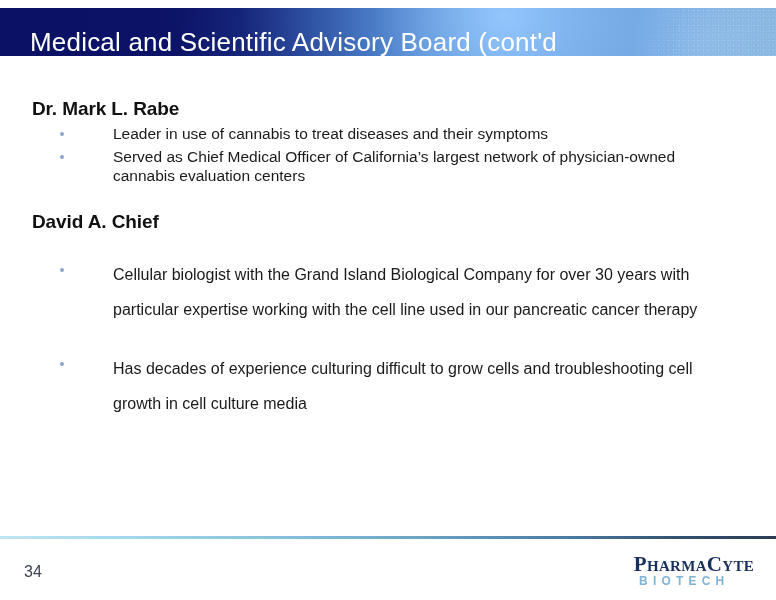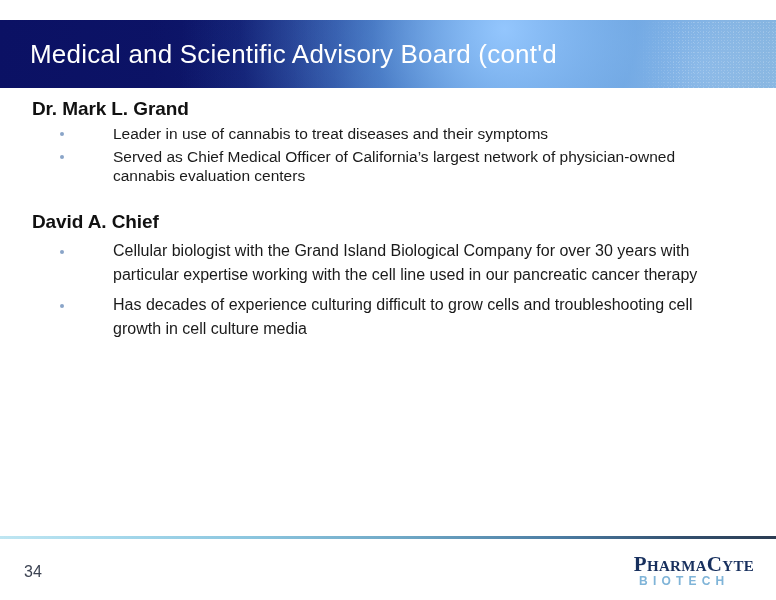--- a/index.html
+++ b/index.html
@@ -20,23 +20,23 @@
     position: relative;
     width: 776px;
     height: 600px;
     background: #ffffff;
   }
 
   
   .header {
     position: absolute;
     left: 0;
-    top: 20px;
-    width: 776px;
-    height: 68px;
+    top: 8px;
+    width: 776px;
+    height: 48px;
     overflow: hidden;
     background: #14532d;
   }
   .header-bg {
     position: absolute;
     inset: 0;
     background:
       radial-gradient(circle at 65% 14%, rgba(150,200,255,0.95) 0%, rgba(90,150,225,0.55) 26%, rgba(30,60,150,0.12) 52%, rgba(13,20,102,0) 70%),
       radial-gradient(circle at 90% 70%, rgba(175,215,245,0.95) 0%, rgba(110,170,225,0.85) 30%, rgba(55,100,185,0.45) 52%, rgba(13,20,102,0) 74%),
       radial-gradient(circle at 99% 40%, rgba(150,220,225,0.75) 0%, rgba(95,175,200,0.45) 30%, rgba(13,20,102,0) 62%),
@@ -116,22 +116,22 @@
     font-size: 15.5px;
     line-height: 19px;
     margin-top: 4px;
   }
   .block-rabe .bullet-item .dot { top: 8px; }
 
   
   .block-judd .person-name { padding-top: 26px; }
   .block-judd .bullet-item {
     font-size: 16px;
-    line-height: 24px;
-    margin-top: 6px;
+    line-height: 35px;
+    margin-top: 24px;
   }
   .block-judd .bullet-item .dot { top: 11px; }
 
   
   .footer-rule {
     position: absolute;
     left: 0;
     top: 536px;
     width: 776px;
     height: 3px;
@@ -186,21 +186,21 @@
 
   <div class="header">
     <div class="header-bg"></div>
     <div class="header-speckle"></div>
     <div class="header-title">Medical and Scientific Advisory Board (cont'd</div>
   </div>
 
   <div class="content">
 
     <div class="person-block block-rabe">
-      <h2 class="person-name">Dr. Mark L. Grand</h2>
+      <h2 class="person-name">Dr. Mark L. Rabe</h2>
       <ul class="bullet-list">
         <li class="bullet-item">
           <span class="dot"></span>
           <span>Leader in use of cannabis to treat diseases and their symptoms</span>
         </li>
         <li class="bullet-item">
           <span class="dot"></span>
           <span>Served as Chief Medical Officer of California’s largest network of physician-owned cannabis evaluation centers</span>
         </li>
       </ul>

